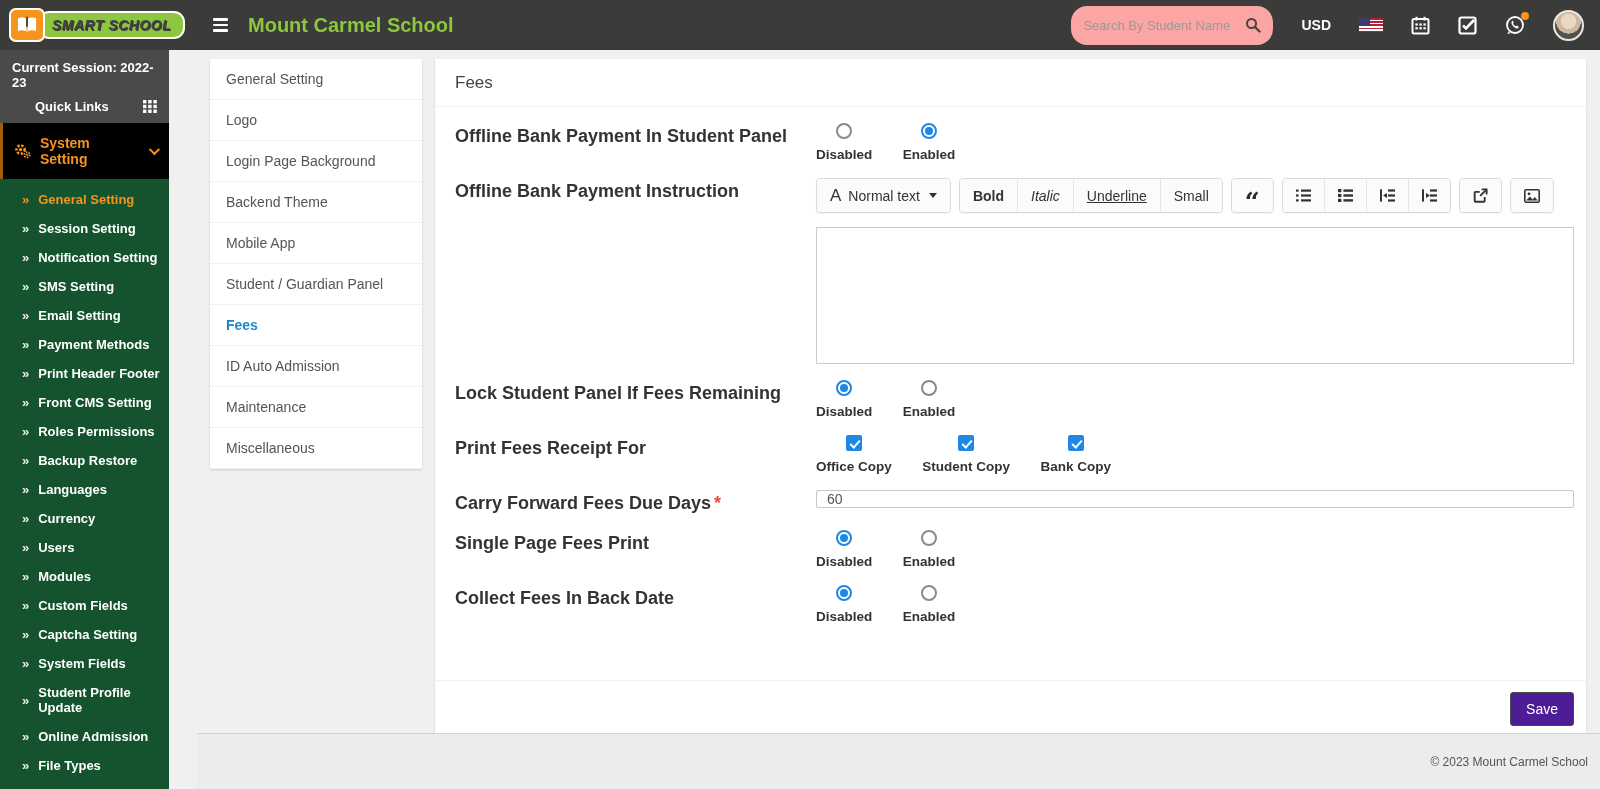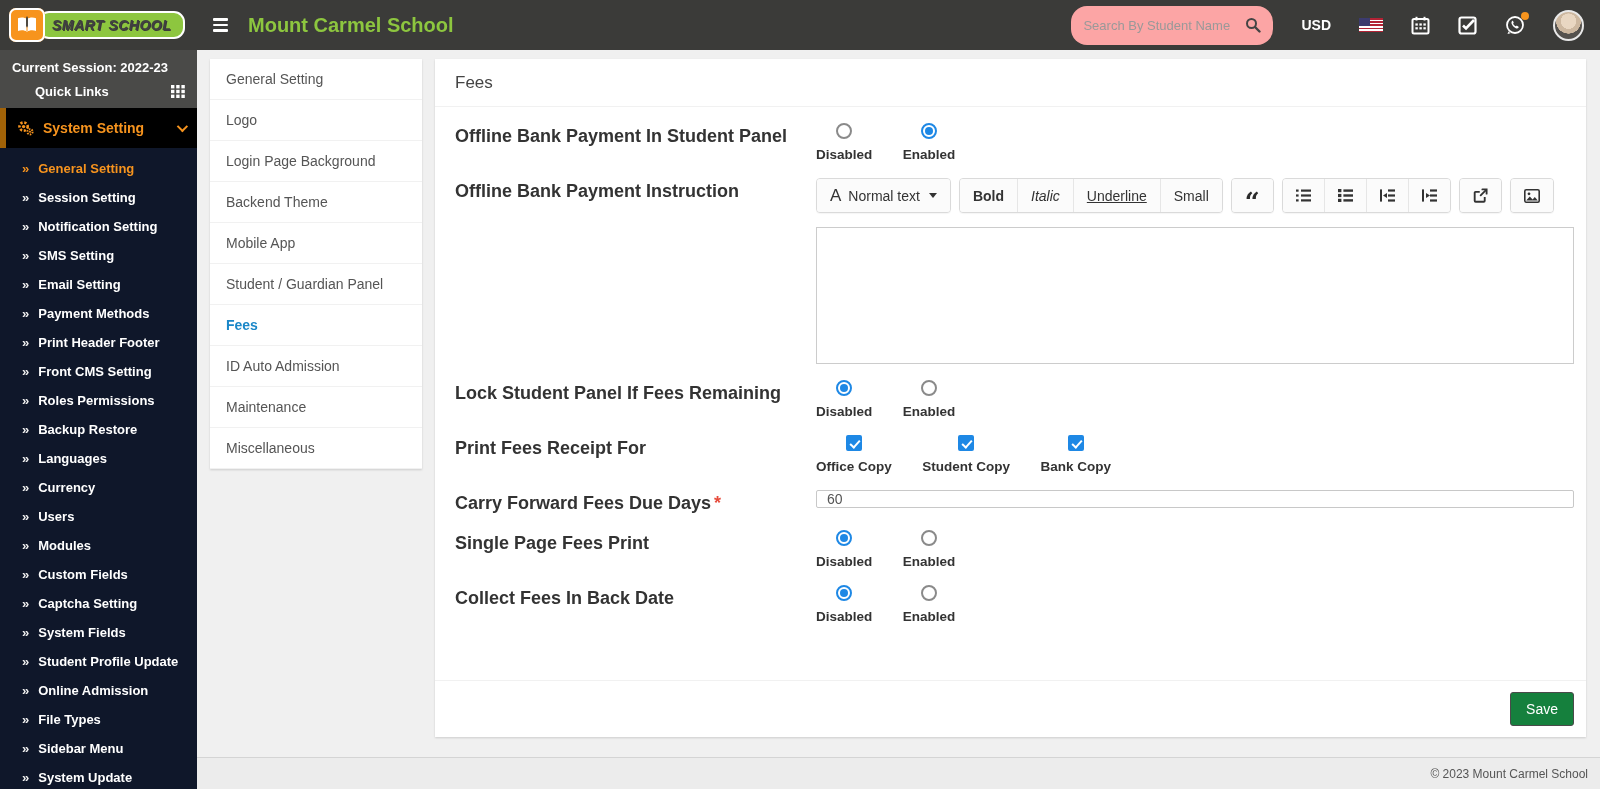--- a/index.html
+++ b/index.html
@@ -21,26 +21,26 @@
   .hdr-ic { display:block; cursor:pointer; position:relative; }
   .currency { color:#fff; font-size:14px; font-weight:bold; cursor:pointer; }
   .flag { width:24px; height:14px; background:repeating-linear-gradient(#b22234 0 1.6px,#fff 1.6px 3.2px); position:relative; cursor:pointer; }
   .flag::after { content:""; position:absolute; left:0; top:0; width:11px; height:7.5px; background:#3c3b6e; }
   .wa-badge { position:absolute; top:-3px; right:-4px; width:8px; height:8px; border-radius:50%; background:#f7941d; }
   .avatar { width:31px; height:31px; border-radius:50%; cursor:pointer;
     background: radial-gradient(circle at 50% 34%, #e9d7c2 0 34%, #cdb8a0 35% 55%, #55524e 56%);
     border:2px solid #e9e9e9; }
 
   
-  .sidebar { position:absolute; top:50px; left:0; bottom:0; width:197px; background:#0f172a; display:flex; flex-direction:column; z-index:10; }
+  .sidebar { position:absolute; top:50px; left:0; bottom:0; width:169px; background:#14532d; display:flex; flex-direction:column; z-index:10; }
   .session-block { background:#4a4a48; padding:10px 12px 9px; flex:0 0 auto; }
   .session-line { color:#fff; font-size:13px; font-weight:bold; margin-bottom:9px; }
   .quick-links { display:flex; justify-content:space-between; align-items:center; cursor:pointer; }
   .quick-links .ql-label { color:#fff; font-size:13px; font-weight:bold;margin-left:23px; }
-  .menu-header { background:#000; border-left:6px solid #a16207; display:flex; align-items:center; gap:9px; padding:12px 12px 12px 11px; cursor:pointer; flex:0 0 auto; }
+  .menu-header { background:#000; border-left:3px solid #a16207; display:flex; align-items:center; gap:9px; padding:12px 12px 12px 11px; cursor:pointer; flex:0 0 auto; }
   .menu-header .mh-label { color:#f7941e; font-size:14px; font-weight:bold; flex:1; }
   .chev-down { width:8px; height:8px; border-right:2px solid #f7941e; border-bottom:2px solid #f7941e; transform:rotate(45deg) translateY(-2px); }
   .submenu { list-style:none; padding:6px 0; overflow:hidden; }
   .sub-item { display:flex; align-items:center; gap:9px; padding:7px 8px 7px 22px; cursor:pointer; }
   .sub-item .chev { color:#f0f0f0; font-size:13px; font-weight:bold; line-height:1; }
   .sub-item .lbl { color:#fff; font-size:13px; font-weight:bold; }
   .sub-item.active .lbl, .sub-item.active .chev { color:#f7941e; }
 
   
   .content { position:absolute; top:50px; left:197px; right:0; bottom:38px; padding:9px 14px 0 13px; display:flex; gap:13px; align-items:flex-start; overflow:hidden; }
@@ -75,24 +75,24 @@
   .tb-btn .fmt-i { font-style:italic; }
   .tb-btn .fmt-u { text-decoration:underline; }
   .style-a { font-size:17px; color:#333; }
   .caret { width:0; height:0; border-left:4px solid transparent; border-right:4px solid transparent; border-top:5px solid #333; margin-left:2px; }
   .quote-glyph { font-family:"DejaVu Serif", serif; font-size:26px; font-weight:bold; line-height:10px; color:#2b2b2b; padding-top:12px; }
   .editor-area { height:137px; border:1px solid #ccc; background:#fff; cursor:text; }
 
   .text-input { width:100%; height:18px; border:1px solid #c8c8c8; border-radius:2px; padding:0 10px; font-size:14px; color:#555; background:#fff; outline:none; }
 
   .card-foot { border-top:1px solid #f1f1f1; padding:11px 12px; display:flex; justify-content:flex-end; margin-top:26px; }
-  .save-btn { background:#15803d; border:1px solid #4a4a4a; color:#fff; font-size:14px; padding:8px 15px; border-radius:3px; cursor:pointer; font-family:"Liberation Sans",sans-serif; }
+  .save-btn { background:#4c1d95; border:1px solid #4a4a4a; color:#fff; font-size:14px; padding:8px 15px; border-radius:3px; cursor:pointer; font-family:"Liberation Sans",sans-serif; }
 
   
-  .page-footer { position:absolute; left:197px; right:0; bottom:0; height:32px; background:#ececec; border-top:1px solid #d4d4d4; display:flex; align-items:center; justify-content:flex-end; padding-right:12px; font-size:12px; color:#555; z-index:5; }
+  .page-footer { position:absolute; left:197px; right:0; bottom:0; height:56px; background:#ececec; border-top:1px solid #d4d4d4; display:flex; align-items:center; justify-content:flex-end; padding-right:12px; font-size:12px; color:#555; z-index:5; }
 
   svg { display:block; }
 </style>
 </head>
 <body>
 
 <header class="topbar">
   <div class="logo-area">
     <span class="logo-book">
       <svg width="22" height="18" viewBox="0 0 24 20">

